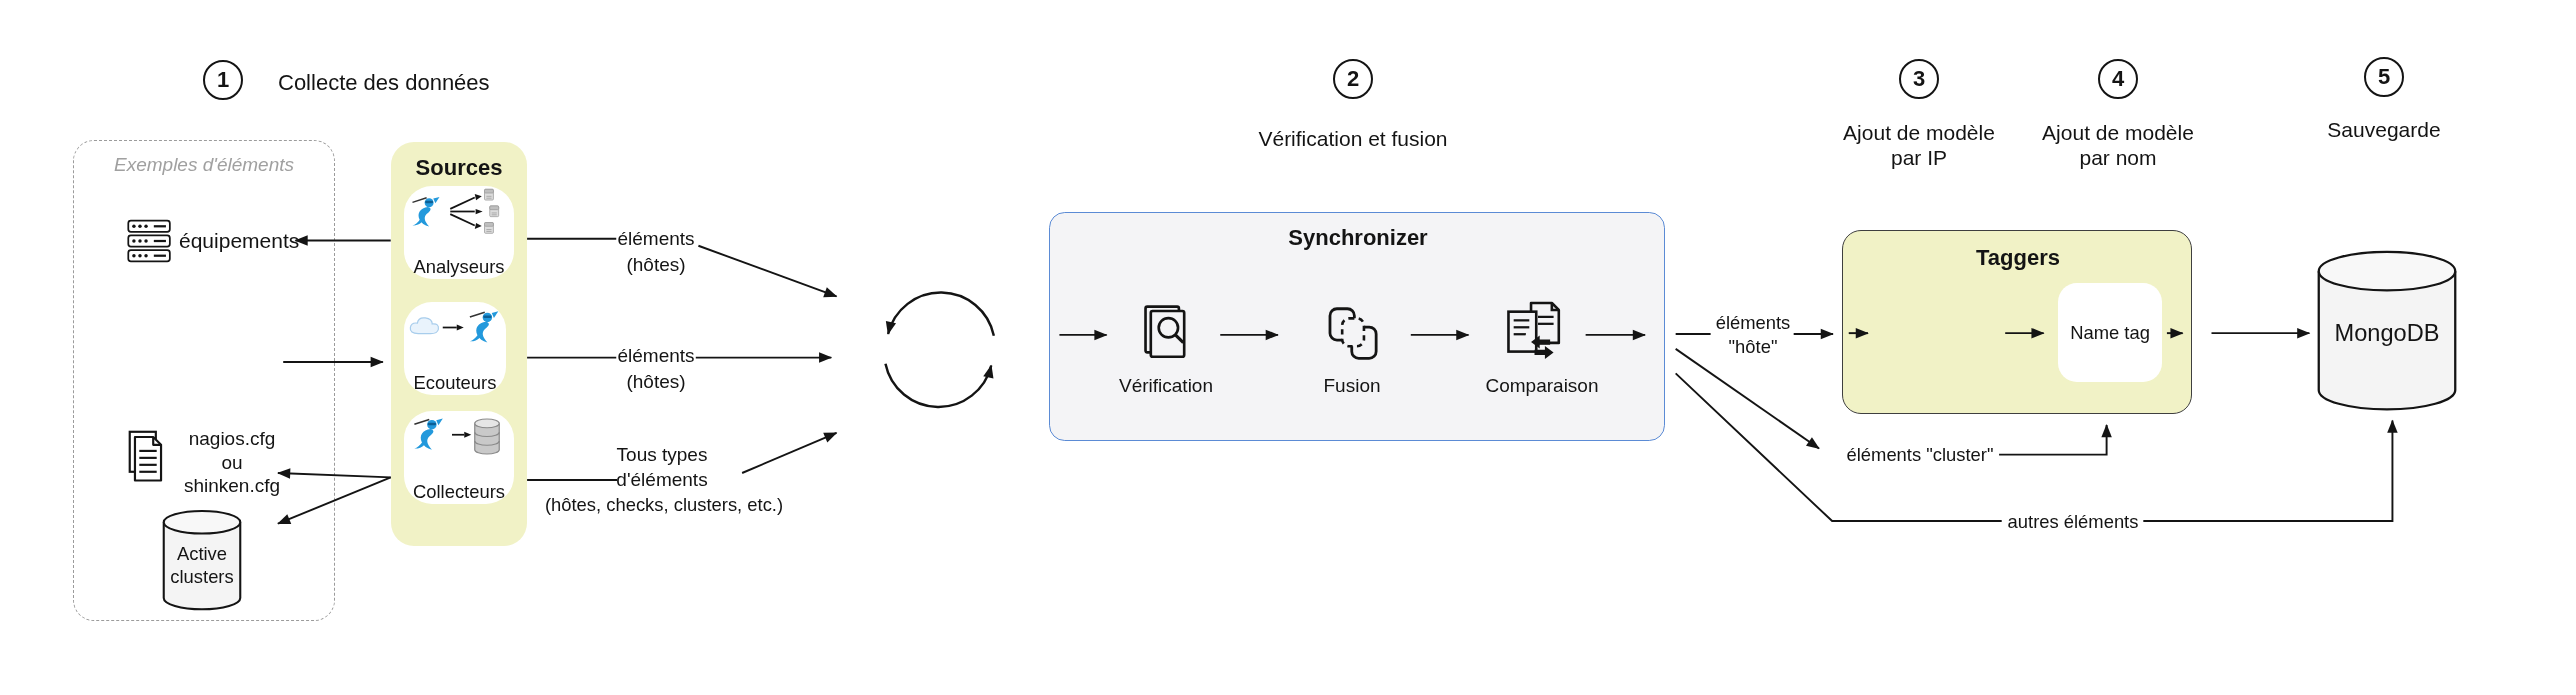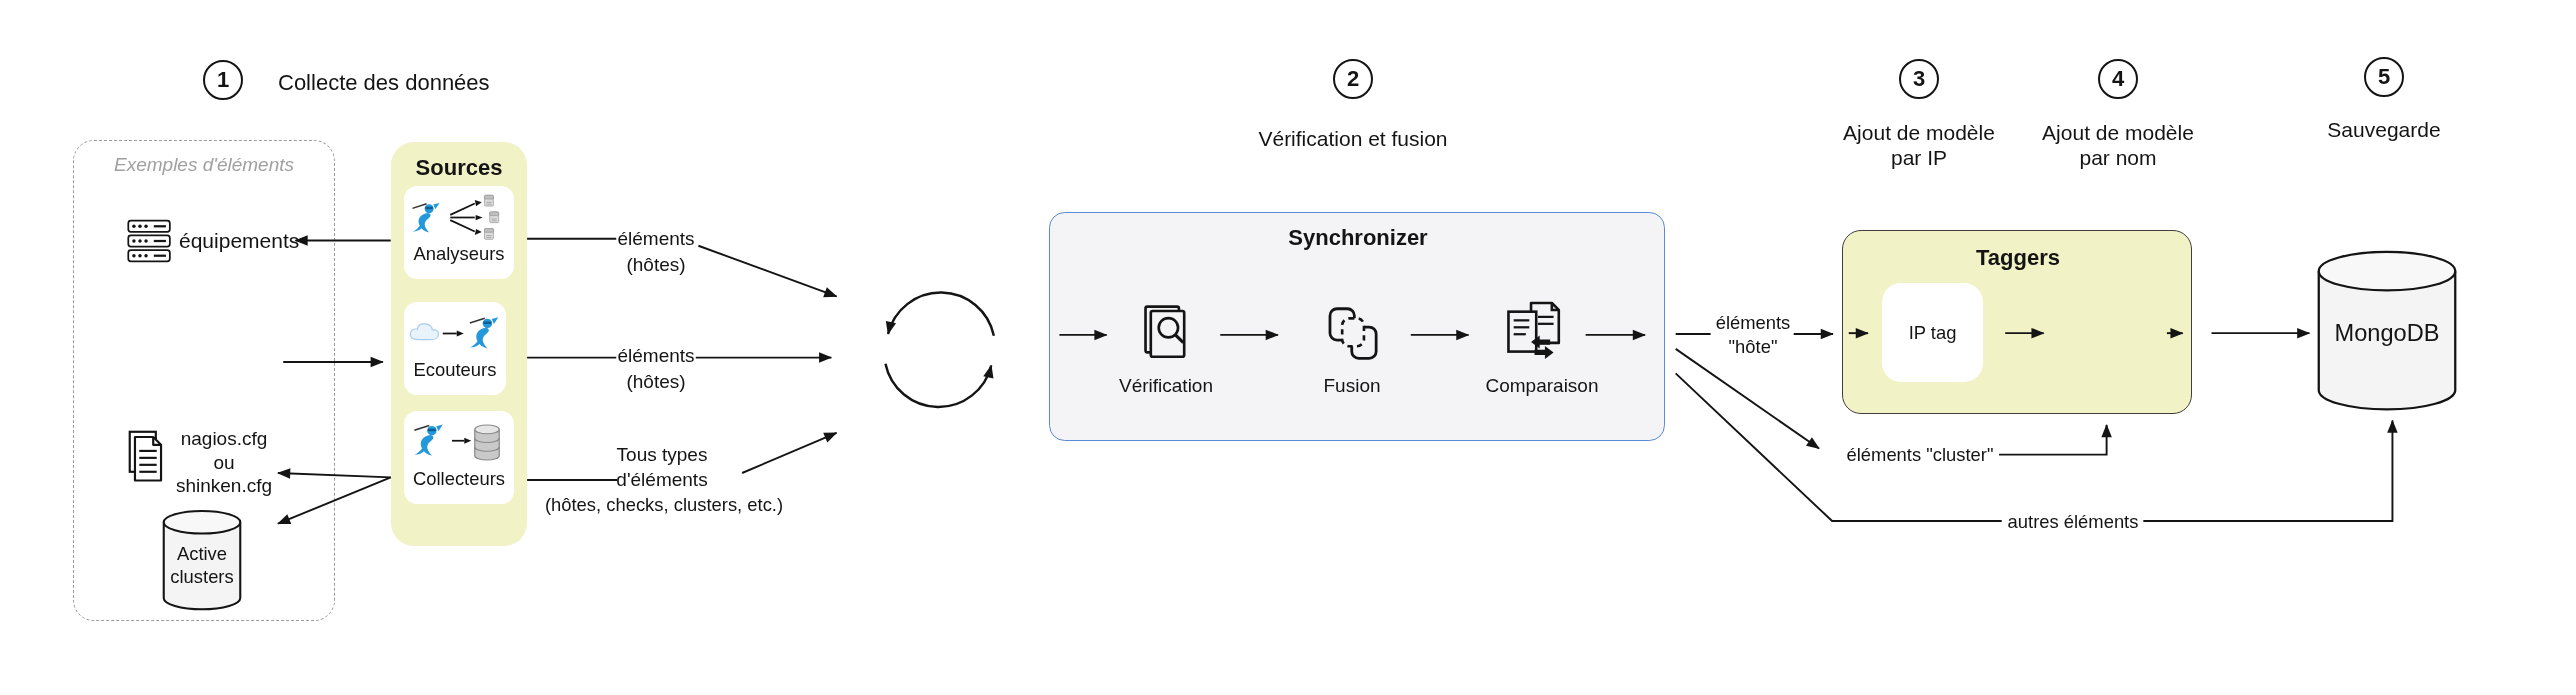--- a/index.html
+++ b/index.html
@@ -6,23 +6,23 @@
   #canvas{position:relative;width:2576px;height:696px;background:#ffffff;
           font-family:"Liberation Sans",sans-serif;color:#141414;overflow:hidden;}
   .abs{position:absolute;}
   .ctr{transform:translate(-50%,-50%);text-align:center;white-space:nowrap;}
   .step-circle{width:40px;height:40px;border:2.2px solid #141414;border-radius:50%;
                display:flex;align-items:center;justify-content:center;
                font-weight:bold;font-size:22px;background:#fff;box-sizing:border-box;}
   .step-label{font-size:21px;line-height:25px;}
   .yellow-box{background:#f1f2c6;border-radius:23px;}
   .panel-title{font-weight:bold;font-size:22px;}
-  .white-card{position:absolute;background:#ffffff;border-radius:13px;
-              display:flex;flex-direction:column;align-items:center;justify-content:flex-end;
-              padding-bottom:14px;box-sizing:border-box;}
+  .white-card{position:absolute;background:#ffffff;border-radius:28px;
+              display:flex;flex-direction:column;align-items:center;justify-content:space-between;
+              padding-bottom:1px;box-sizing:border-box;}
   .card-label{font-size:18.4px;color:#141414;}
   .dashed-box{border:1.7px dashed #9b9b9b;border-radius:21px;box-sizing:border-box;}
   .ex-title{font-style:italic;color:#a0a0a0;font-size:19px;}
   .sync-box{background:#f4f4f6;border:1.7px solid #5b8bd5;border-radius:15.7px;box-sizing:border-box;}
   .listener{background:#7f7f7f;color:#ffffff;border-radius:6.1px;display:flex;
             align-items:center;justify-content:center;font-size:20px;}
   .flow-label{font-size:19px;}
   .small-label{font-size:18.4px;}
   .taggers-box{background:#f1f2c6;border:1.3px solid #3f3f3f;border-radius:19px;box-sizing:border-box;}
   svg{display:block;}
@@ -121,21 +121,21 @@
       <path d="M8 8 L29 8 L38 17 L38 58 L8 58 Z" fill="#fff" stroke="#141414" stroke-width="2.5" stroke-linejoin="round"></path>
       <path d="M29 8 L29 17 L38 17" fill="none" stroke="#141414" stroke-width="2.5" stroke-linejoin="round"></path>
       <g stroke="#141414" stroke-width="2.5">
         <line x1="13" y1="24" x2="33" y2="24"></line>
         <line x1="13" y1="32" x2="33" y2="32"></line>
         <line x1="13" y1="40" x2="33" y2="40"></line>
         <line x1="13" y1="48" x2="33" y2="48"></line>
       </g>
     </svg>
   </div>
-  <div class="abs ctr lvl3" style="left:224px;top:462px;font-size:19px;line-height:23.6px;">
+  <div class="abs ctr lvl3" style="left:232px;top:462px;font-size:19px;line-height:23.6px;">
     <span style="display:block">nagios.cfg</span>
     <span style="display:block">ou</span>
     <span style="display:block">shinken.cfg</span>
   </div>
 
   <div class="abs lvl3" style="left:162px;top:509px;width:80px;height:103px;">
     <svg width="80" height="103" viewBox="0 0 92 118">
       <path d="M2 15 L2 102 A 44 13 0 0 0 90 102 L90 15" fill="#f4f4f4" stroke="#141414" stroke-width="2.4"></path>
       <ellipse cx="46" cy="15" rx="44" ry="13" fill="#f8f8f8" stroke="#141414" stroke-width="2.4"></ellipse>
     </svg>
@@ -241,22 +241,22 @@
     <div class="abs flow-label ctr" style="left:492px;top:173px;">Comparaison</div>
   </div>
 
   <div class="abs small-label ctr lvl3" style="left:1753px;top:323px;">éléments</div>
   <div class="abs small-label ctr lvl3" style="left:1753px;top:347px;">"hôte"</div>
   <div class="abs small-label ctr lvl3" style="left:1920px;top:455px;">éléments "cluster"</div>
   <div class="abs small-label ctr lvl3" style="left:2073px;top:522px;">autres éléments</div>
 
   <div class="abs taggers-box lvl1" style="left:1842px;top:230px;width:350px;height:184px;">
     <div class="abs panel-title ctr" style="left:175px;top:27px;">Taggers</div>
-    <div class="white-card" style="left:39px;top:52px;width:101px;height:99px;justify-content:center;padding-bottom:0;border-radius:19px;">
-      <span class="card-label">IP tag</span>
+    <div class="white-card" style="left:215px;top:52px;width:104px;height:99px;justify-content:center;padding-bottom:0;border-radius:19px;">
+      <span class="card-label">Name tag</span>
     </div>
   </div>
 
   <div class="abs lvl3" style="left:2317px;top:250px;width:140px;height:163px;">
     <svg width="140" height="163" viewBox="0 0 160 186">
       <path d="M2 24 L2 160 A 78 22 0 0 0 158 160 L158 24" fill="#f4f4f4" stroke="#141414" stroke-width="2.6"></path>
       <ellipse cx="80" cy="24" rx="78" ry="22" fill="#f8f8f8" stroke="#141414" stroke-width="2.6"></ellipse>
     </svg>
     <div class="abs ctr" style="left:70px;top:83px;font-size:23.6px;">MongoDB</div>
   </div>

